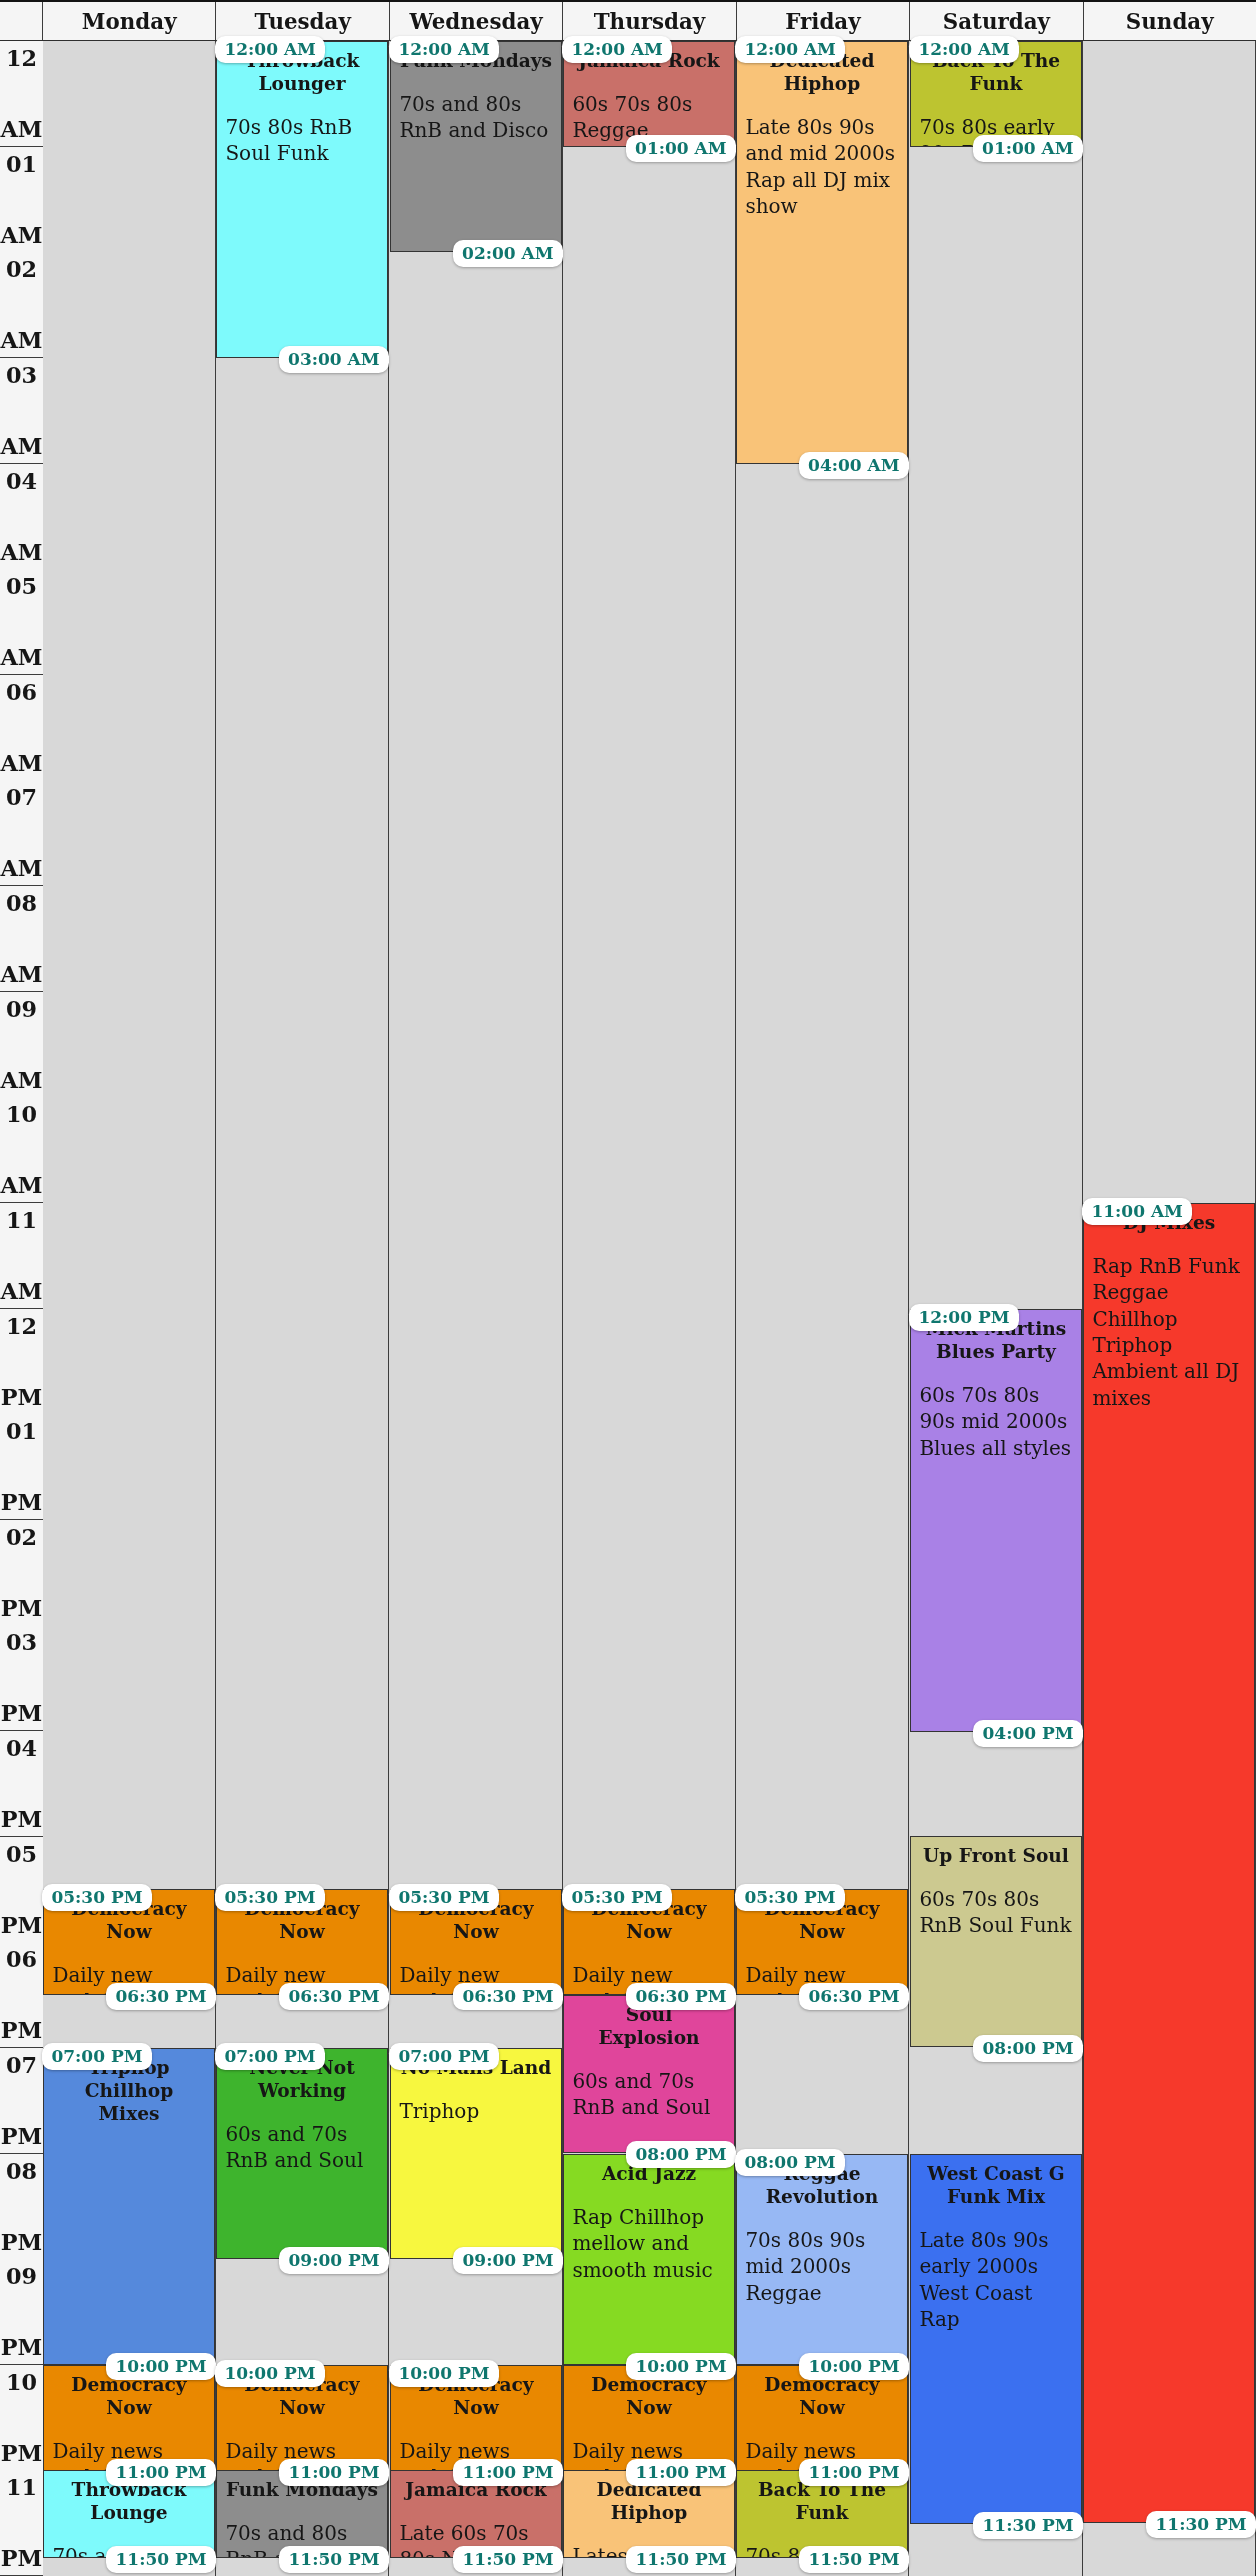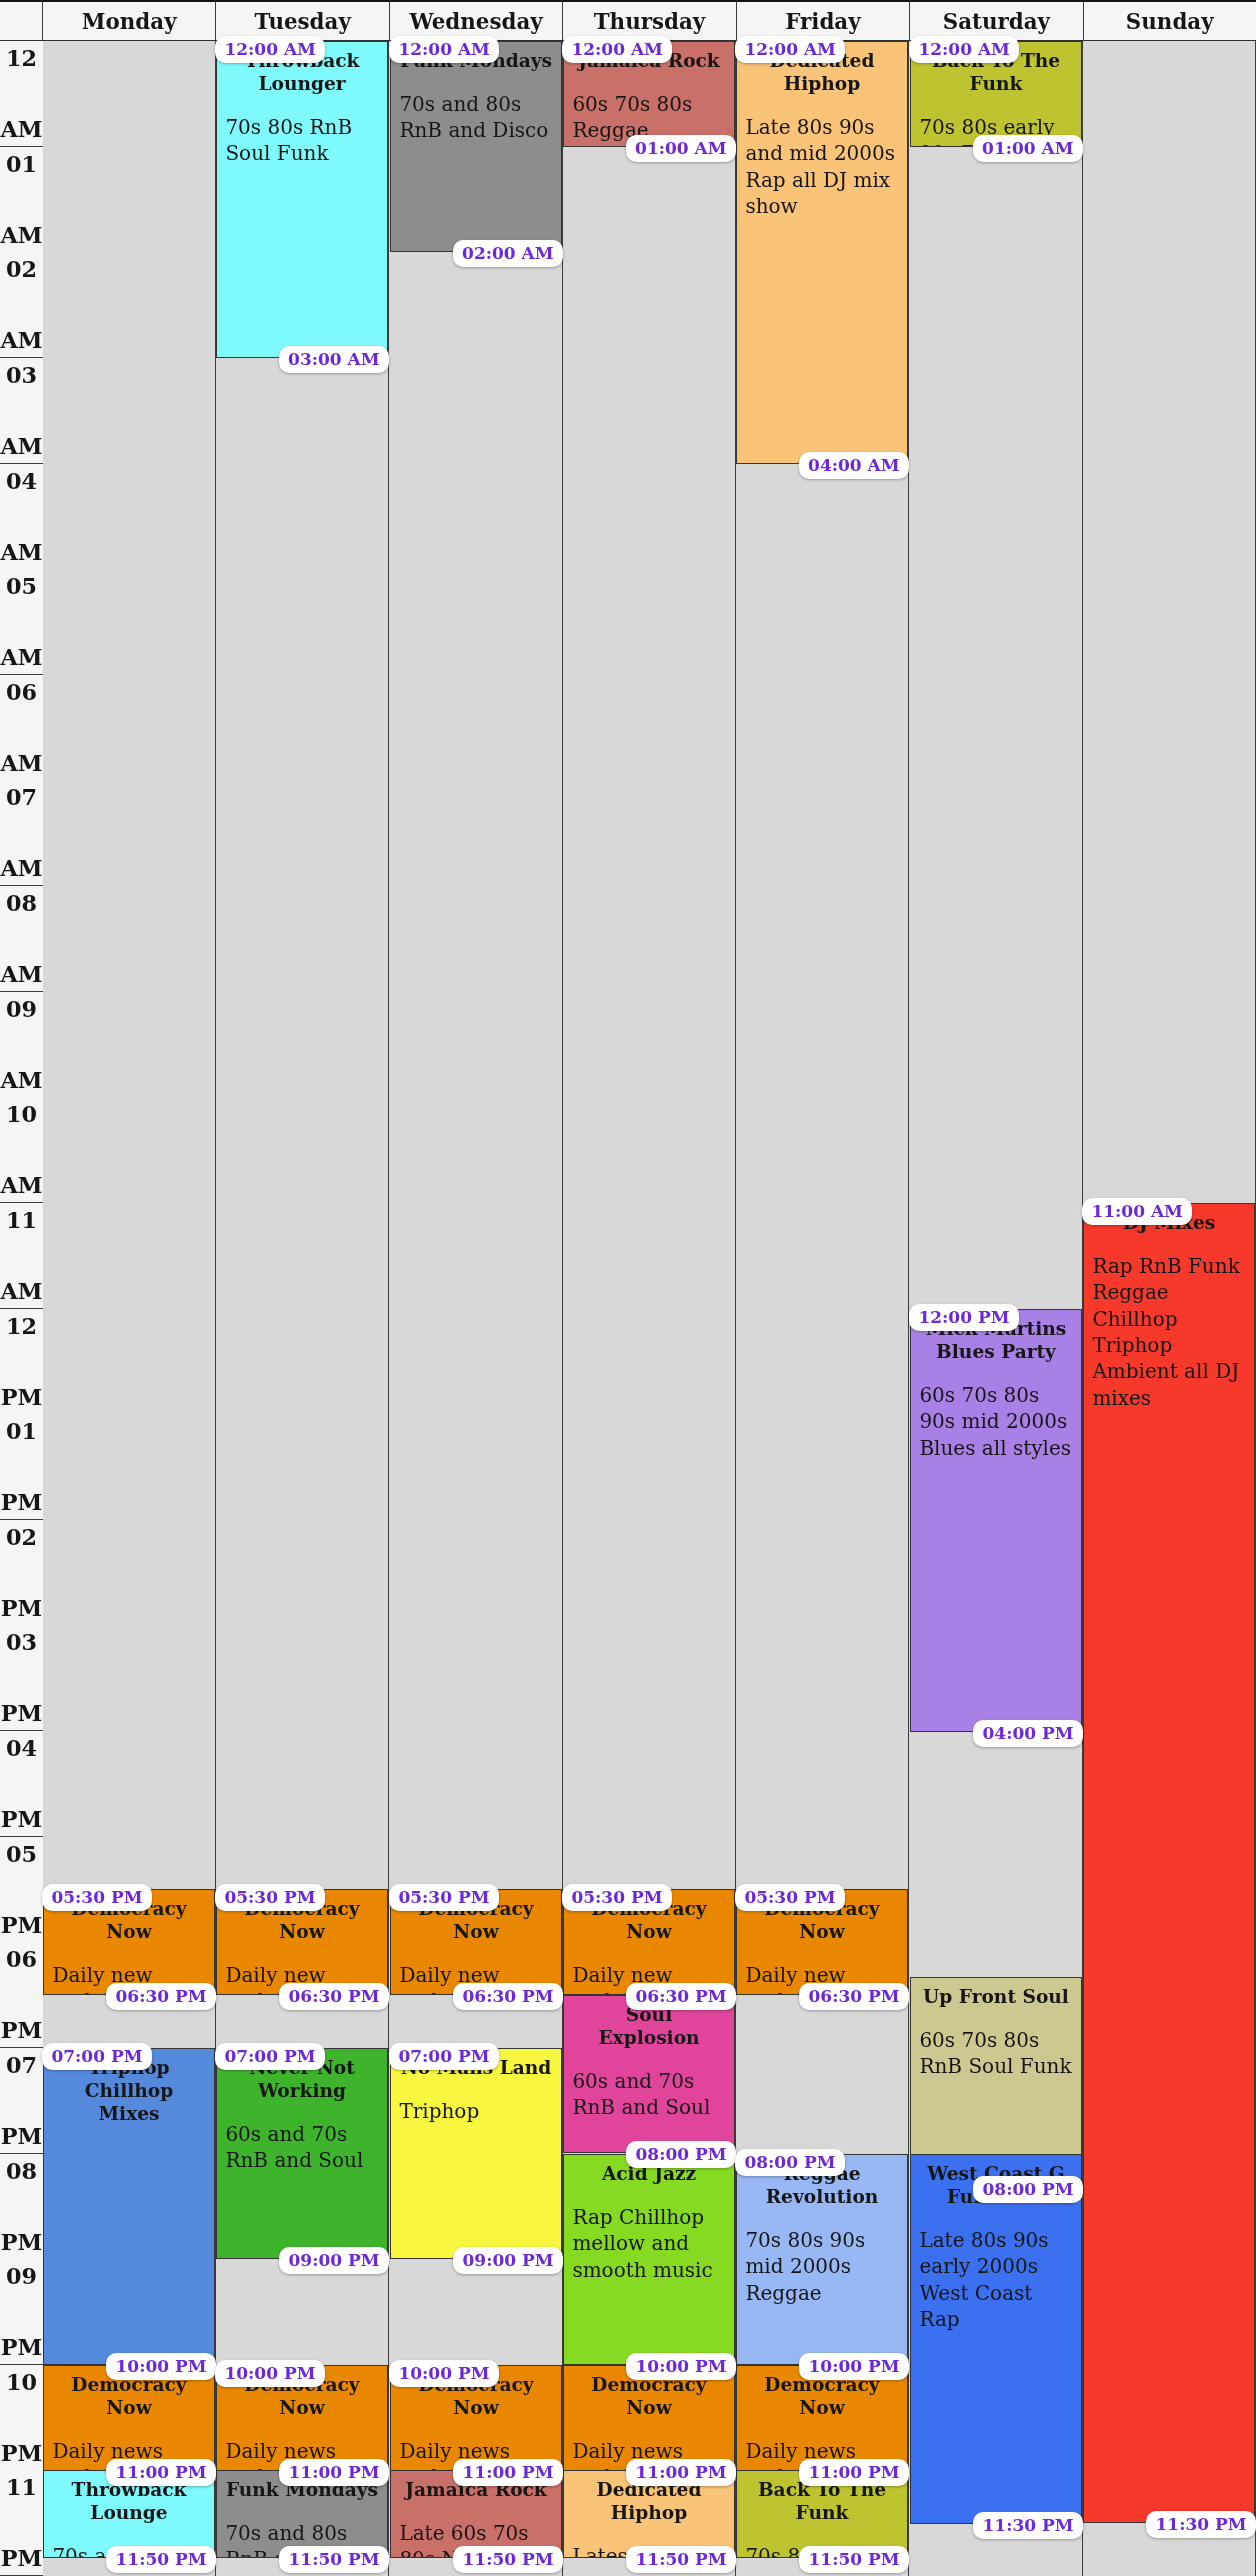--- a/index.html
+++ b/index.html
@@ -24,21 +24,21 @@
     font-weight:bold;font-size:22.3px;line-height:1.2;text-align:center;background:#f5f5f5;gap:44px;}
   .day-col{position:absolute;top:0;height:2535px;box-sizing:border-box;border-right:1.9px solid #3c3c3c;}
 
   
   .event{position:absolute;left:0;right:0;box-sizing:border-box;border:1.9px solid #343434;}
   .event-inner{position:absolute;left:0;top:0;right:0;bottom:0;overflow:hidden;padding:4.7px 8.4px;box-sizing:border-box;}
   .event-title{font-weight:bold;font-size:18.6px;line-height:1.25;text-align:center;margin-top:1.9px;}
   .event-desc{font-size:20px;line-height:1.32;text-align:left;margin-top:19px;}
 
   
-  .pill{position:absolute;background:#ffffff;color:#6d28d9;font-weight:bold;font-size:17px;
+  .pill{position:absolute;background:#ffffff;color:#0f766e;font-weight:bold;font-size:17px;
     line-height:1.1;padding:3.7px 9.3px 4.7px 9.3px;border-radius:10.2px;white-space:nowrap;z-index:10;
     box-shadow:0 0.9px 2.8px rgba(0,0,0,0.30);}
   .pill-start{top:-5.6px;left:-1.9px;}
   .pill-end{bottom:-16px;right:-1.9px;}
 </style>
 </head>
 <body>
 
 <div class="page">
   <div class="header">
@@ -361,21 +361,21 @@
           <div class="pill pill-end">01:00 AM</div>
         </div>
         <div class="event" style="top: 1268px; height: 423px; background: rgb(169, 129, 230);">
           <div class="event-inner">
             <div class="event-title">Mick Martins Blues Party</div>
             <div class="event-desc">60s 70s 80s 90s mid 2000s Blues all styles</div>
           </div>
           <div class="pill pill-start">12:00 PM</div>
           <div class="pill pill-end">04:00 PM</div>
         </div>
-        <div class="event" style="top: 1936px; height: 211px; background: rgb(204, 201, 144);">
+        <div class="event" style="top: 1795px; height: 211px; background: rgb(204, 201, 144);">
           <div class="event-inner">
             <div class="event-title">Up Front Soul</div>
             <div class="event-desc">60s 70s 80s RnB Soul Funk</div>
           </div>
           <div class="pill pill-end">08:00 PM</div>
         </div>
         <div class="event" style="top: 2113px; height: 370px; background: rgb(59, 112, 240);">
           <div class="event-inner">
             <div class="event-title">West Coast G Funk Mix</div>
             <div class="event-desc">Late 80s 90s early 2000s West Coast Rap</div>

